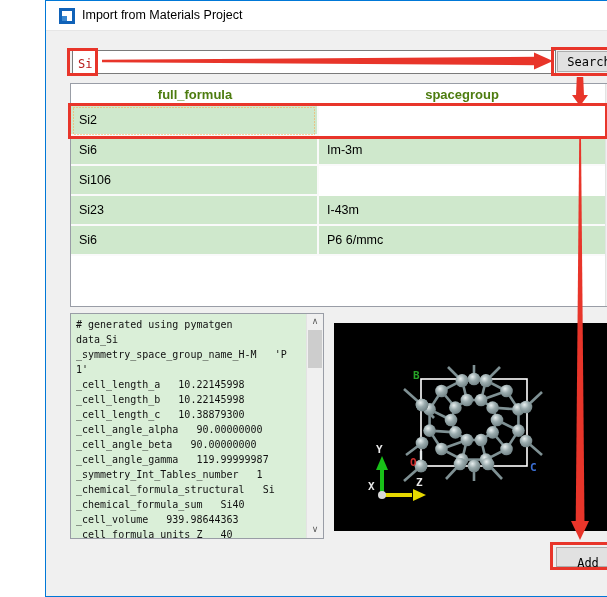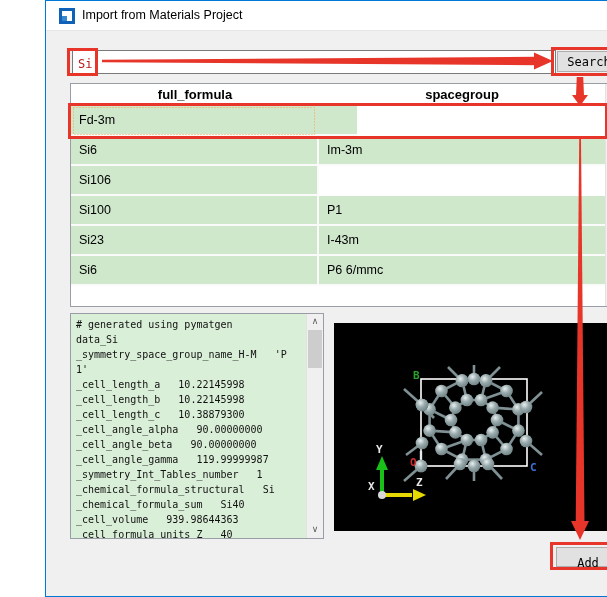--- a/index.html
+++ b/index.html
@@ -56,21 +56,21 @@
   
   .table {
     position:absolute; left:24px; top:82px; width:553px; height:224px;
     background:#fff; border:1px solid #999da6; overflow:hidden;
   }
   .thead {
     display:flex; width:534px; height:22px; background:#fff;
     border-bottom:1px solid #dcdcdc;
   }
   .th {
-    font-size:13px; font-weight:bold; color:#000000; text-align:center;
+    font-size:13px; font-weight:bold; color:#4d7c0f; text-align:center;
     padding-top:3px;
   }
   .th.c1 { width:248px; }
   .th.c2 { width:286px; }
   .tbody { width:534px; }
   .trow { display:flex; height:30px; cursor:default; }
   .tcell {
     font-size:12.5px; color:#000; padding:7px 0 0 8px;
     background:#cfe8cc; border-right:2px solid #fafafa; border-bottom:2px solid #fafafa;
     overflow:hidden; white-space:nowrap;
@@ -137,32 +137,28 @@
   <input class="search-input" value="Si" style="">
   <div class="btn search-btn">Search</div>
 
   <div class="table">
     <div class="thead">
       <div class="th c1">full_formula</div>
       <div class="th c2">spacegroup</div>
     </div>
     <div class="tbody" id="tbody">
         <div class="trow">
-          <div class="tcell c2">Fd-3m</div>
+          <div class="tcell c1">Si2</div>
         </div>
         <div class="trow">
           <div class="tcell c1">Si6</div>
           <div class="tcell c2">Im-3m</div>
         </div>
         <div class="trow">
           <div class="tcell c1">Si106</div>
-        </div>
-        <div class="trow">
-          <div class="tcell c1">Si100</div>
-          <div class="tcell c2">P1</div>
         </div>
         <div class="trow">
           <div class="tcell c1">Si23</div>
           <div class="tcell c2">I-43m</div>
         </div>
         <div class="trow">
           <div class="tcell c1">Si6</div>
           <div class="tcell c2">P6 6/mmc</div>
         </div>
       </div>

